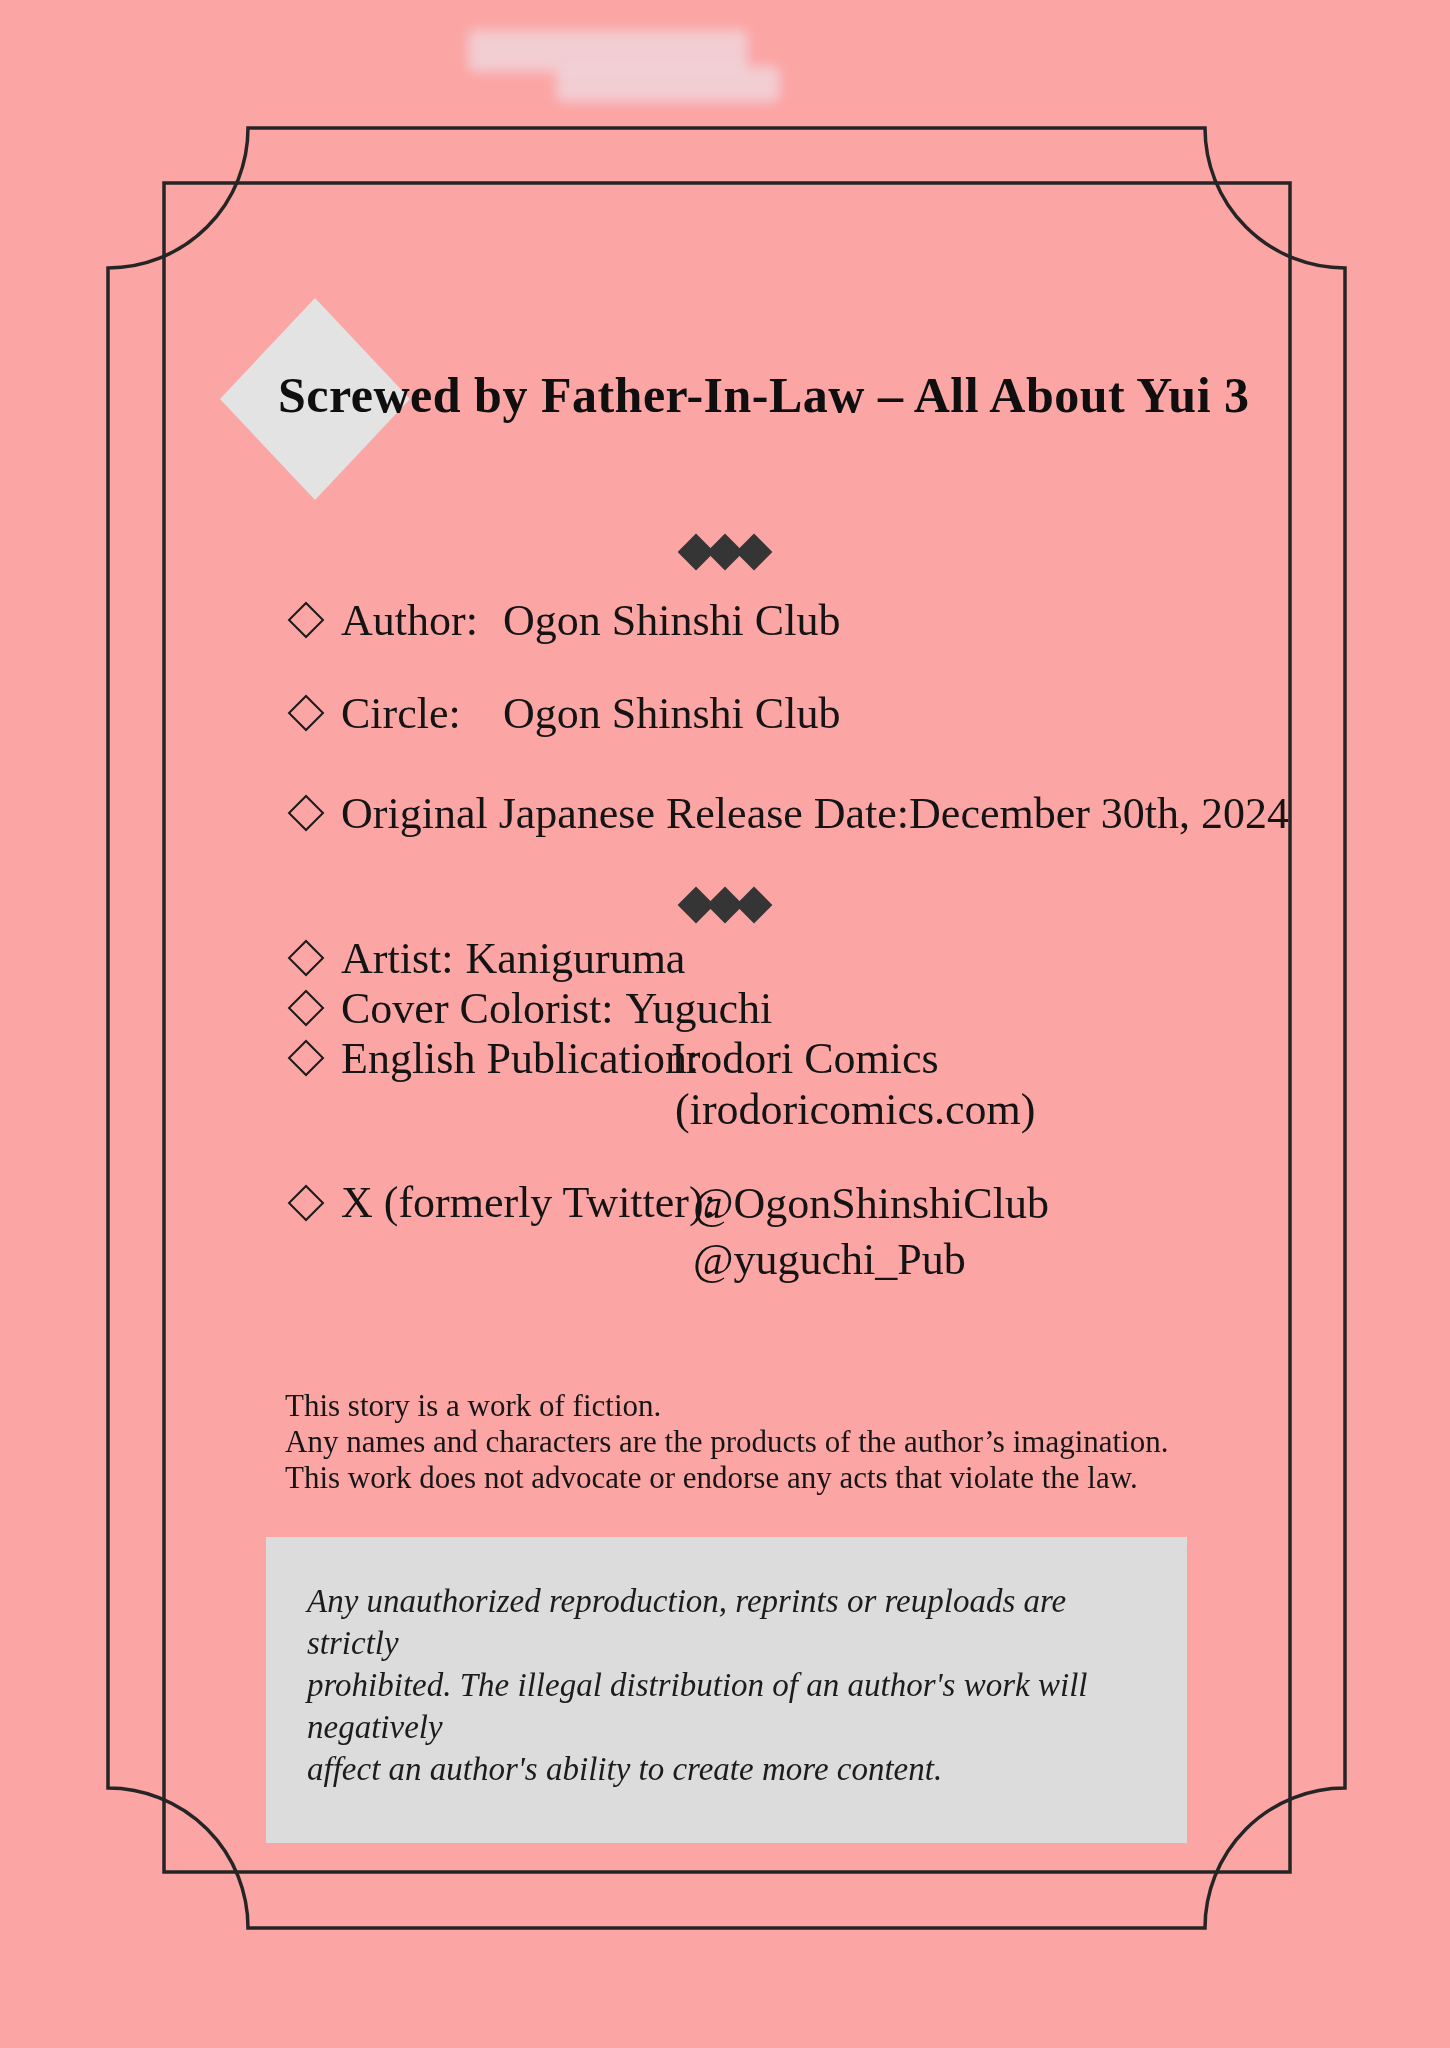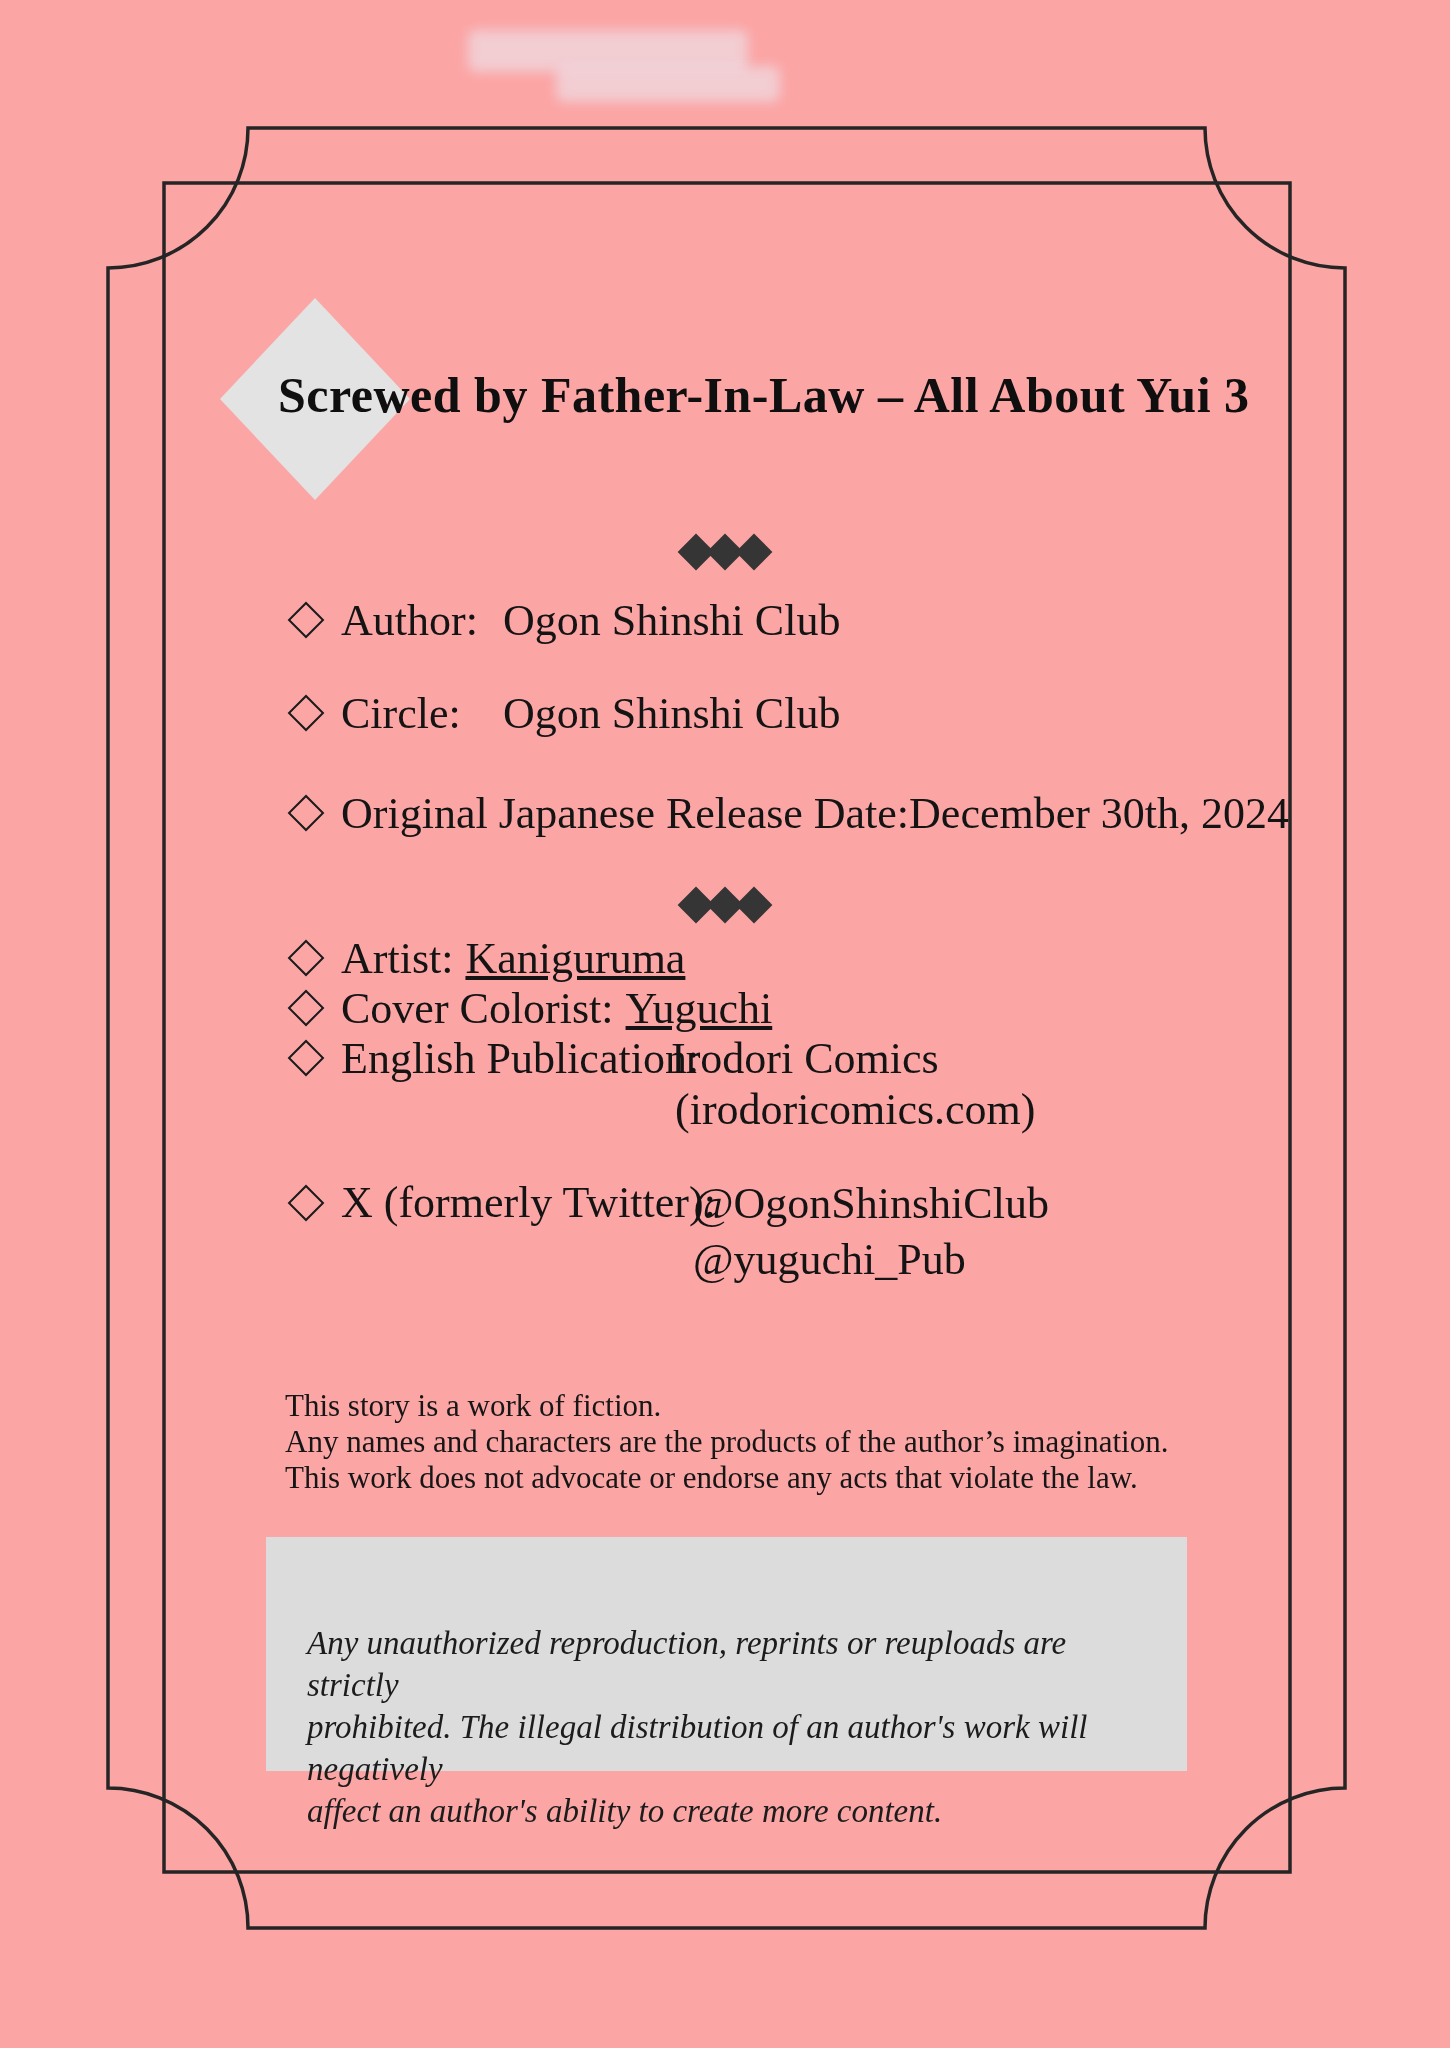--- a/index.html
+++ b/index.html
@@ -37,39 +37,39 @@
   }
   .dbul{
     width:26px;height:26px;border:2.5px solid #1b1b1b;
     transform:rotate(45deg);flex:none;
     margin:0 22px 0 6px;box-sizing:border-box;background:transparent;
   }
   .lbl{flex:none;}
   .w162{width:162px;}
   .w330{width:330px;}
   .w352{width:352px;}
-  .gap12{margin-left:12px;text-decoration:underline;}
+  .gap12{margin-left:12px;}
   .gap18{}
   .handles{display:flex;flex-direction:column;line-height:56px;margin-top:-2px;align-self:flex-start;}
   .row.tw{align-items:flex-start;}
   .row.tw .lbl, .row.tw .dbul{margin-top:0;}
   .row.tw .lbl{line-height:50px;}
   .row.tw .dbul{margin-top:12px;}
 
   .urlline{position:absolute;left:675px;top:1085px;font-size:44px;line-height:50px;white-space:nowrap;}
 
   .fiction{
     position:absolute;left:285px;top:1388px;
     font-size:31px;line-height:36px;color:#161616;
   }
 
   .notice{
-    position:absolute;left:266px;top:1537px;width:921px;height:234px;
+    position:absolute;left:266px;top:1537px;width:921px;height:306px;
     background:#dcdcdc;box-sizing:border-box;
-    padding:85px 30px 0 41px;
+    padding:43px 30px 0 41px;
   }
   .notice .ntext{
     font-style:italic;font-size:33px;line-height:42px;color:#1c1c1c;
   }
 </style>
 </head>
 <body>
 
 <div class="page">
 

